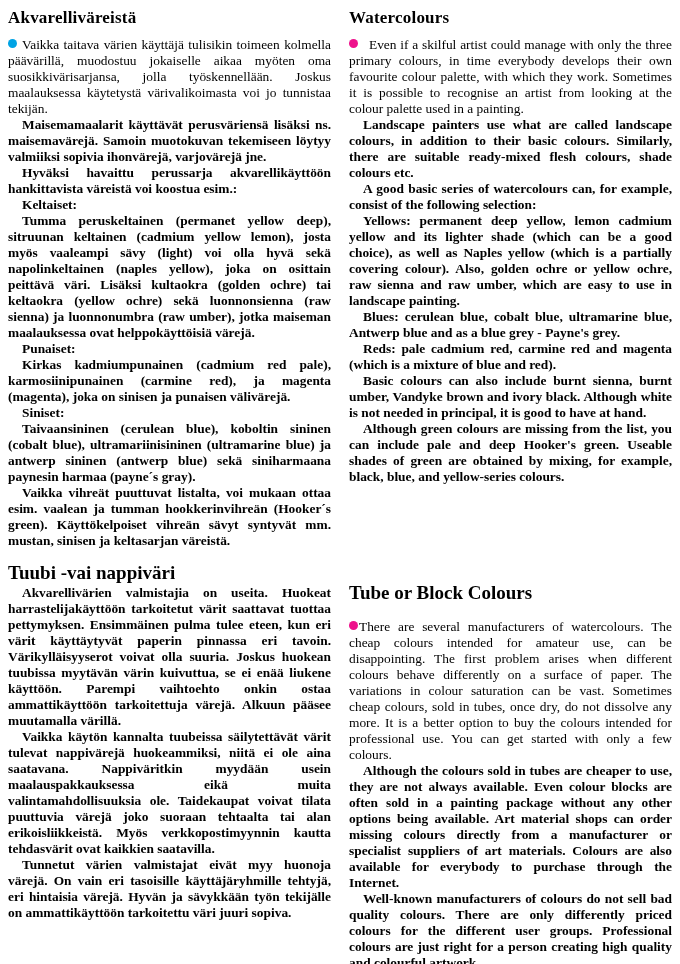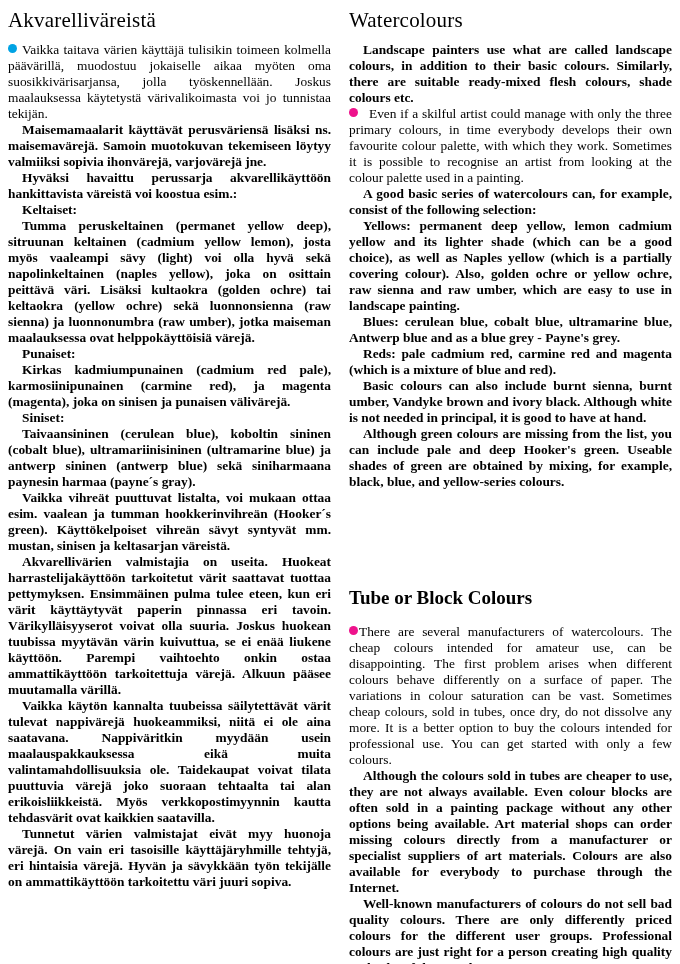--- a/index.html
+++ b/index.html
@@ -13,22 +13,22 @@
     color: #000000;
   }
   .page {
     display: flex;
     padding: 6px 8px 0 8px;
     gap: 18px;
     width: 680px;
   }
   .col { width: 323px; flex: 0 0 323px; }
   .col-title {
-    font-size: 21px;
-    font-weight: normal;
+    font-size: 17px;
+    font-weight: bold;
     margin: 2px 0 9px 0;
     letter-spacing: 0.2px;
   }
   .para {
     font-size: 13.4px;
     line-height: 16px;
     text-align: justify;
   }
   .para.indent { text-indent: 14px; font-weight: bold; }
   .bullet {
@@ -62,30 +62,31 @@
     <p class="para indent">Maisemamaalarit käyttävät perusväriensä lisäksi ns. maisemavärejä. Samoin muotokuvan tekemiseen löytyy valmiiksi sopivia ihonvärejä, varjovärejä jne.</p>
     <p class="para indent">Hyväksi havaittu perussarja akvarellikäyttöön hankittavista väreistä voi koostua esim.:</p>
     <p class="para indent">Keltaiset:</p>
     <p class="para indent">Tumma peruskeltainen (permanet yellow deep),  sitruunan keltainen (cadmium yellow lemon), josta myös vaaleampi sävy (light) voi olla hyvä sekä napolinkeltainen (naples yellow), joka on osittain peittävä väri. Lisäksi kultaokra (golden ochre) tai keltaokra (yellow ochre) sekä luonnonsienna (raw sienna) ja luonnonumbra (raw umber), jotka maiseman maalauksessa ovat helppokäyttöisiä värejä.</p>
     <p class="para indent">Punaiset:</p>
     <p class="para indent">Kirkas kadmiumpunainen (cadmium red pale), karmosiinipunainen (carmine red), ja magenta (magenta), joka on sinisen ja punaisen välivärejä.</p>
     <p class="para indent">Siniset:</p>
     <p class="para indent">Taivaansininen (cerulean blue), koboltin sininen (cobalt blue), ultramariinisininen (ultramarine blue) ja antwerp sininen (antwerp blue) sekä siniharmaana paynesin harmaa (payne´s gray).</p>
     <p class="para indent">Vaikka vihreät puuttuvat listalta, voi mukaan ottaa esim. vaalean ja tumman hookkerinvihreän (Hooker´s green). Käyttökelpoiset vihreän sävyt syntyvät mm. mustan, sinisen ja keltasarjan väreistä.</p>
 
+    <h2 class="subheading">Tuubi -vai nappiväri</h2>
     <p class="para indent">Akvarellivärien valmistajia on useita. Huokeat harrastelijakäyttöön tarkoitetut värit saattavat tuottaa pettymyksen. Ensimmäinen pulma tulee eteen, kun eri värit käyttäytyvät paperin pinnassa eri tavoin. Värikylläisyyserot voivat olla suuria. Joskus huokean tuubissa myytävän värin kuivuttua, se ei enää liukene käyttöön. Parempi vaihtoehto onkin ostaa ammattikäyttöön tarkoitettuja värejä. Alkuun pääsee muutamalla värillä.</p>
     <p class="para indent">Vaikka käytön kannalta tuubeissa säilytettävät värit tulevat nappivärejä huokeammiksi, niitä ei ole aina saatavana. Nappiväritkin myydään usein maalauspakkauksessa eikä muita valintamahdollisuuksia ole. Taidekaupat voivat tilata puuttuvia värejä joko suoraan tehtaalta tai alan erikoisliikkeistä. Myös verkkopostimyynnin kautta tehdasvärit ovat kaikkien saatavilla.</p>
     <p class="para indent">Tunnetut värien valmistajat eivät myy huonoja värejä. On vain eri tasoisille käyttäjäryhmille tehtyjä, eri hintaisia värejä.  Hyvän ja sävykkään työn tekijälle on ammattikäyttöön tarkoitettu väri juuri sopiva.</p>
   </div>
 
   <div class="col">
     <h1 class="col-title">Watercolours</h1>
 
+    <p class="para"><span class="bullet gap-lg" style="background-color: rgb(238, 18, 140);"></span><span>Even if a skilful artist could manage with only the three primary colours, in time everybody develops their own favourite colour palette, with which they work. Sometimes it is possible to recognise an artist from looking at the colour palette used in a painting.</span></p>
     <p class="para indent">Landscape painters use what are called landscape colours, in addition to their basic colours. Similarly, there are suitable ready-mixed flesh colours, shade colours etc.</p>
-    <p class="para"><span class="bullet gap-lg" style="background-color: rgb(238, 18, 140);"></span><span>Even if a skilful artist could manage with only the three primary colours, in time everybody develops their own favourite colour palette, with which they work. Sometimes it is possible to recognise an artist from looking at the colour palette used in a painting.</span></p>
     <p class="para indent">A good basic series of watercolours can, for example, consist of the following selection:</p>
     <p class="para indent">Yellows: permanent deep yellow, lemon cadmium yellow and its lighter shade (which can be a good choice), as well as Naples yellow (which is a partially covering colour). Also, golden ochre or yellow ochre, raw sienna and raw umber, which are easy to use in landscape painting.</p>
     <p class="para indent">Blues: cerulean blue, cobalt blue, ultramarine blue, Antwerp blue and as a blue grey - Payne's grey.</p>
     <p class="para indent">Reds: pale cadmium red, carmine red and magenta (which is a mixture of blue and red).</p>
     <p class="para indent">Basic colours can also include burnt sienna, burnt umber, Vandyke brown and ivory black. Although white is not needed in principal, it is good to have at hand.</p>
     <p class="para indent">Although green colours are missing from the list, you can include pale and deep Hooker's green. Useable shades of green are obtained by mixing, for example, black, blue, and yellow-series colours.</p>
 
     <h2 class="subheading pushed">Tube or Block Colours</h2>
     <p class="para"><span class="bullet gap-none" style="background-color: rgb(238, 18, 140);"></span><span>There are several manufacturers of watercolours. The cheap colours intended for amateur use, can be disappointing. The first problem arises when different colours behave differently on a surface of paper. The variations in colour saturation can be vast. Sometimes cheap colours, sold in tubes, once dry, do not dissolve any more. It is a better option to buy the colours intended for professional use. You can get started with only a few colours.</span></p>
     <p class="para indent">Although the colours sold in tubes are cheaper to use, they are not always available. Even colour blocks are often sold in a painting package without any other options being available. Art material shops can order missing colours directly from a manufacturer or specialist suppliers of art materials. Colours are also available for everybody to purchase through the Internet.</p>

